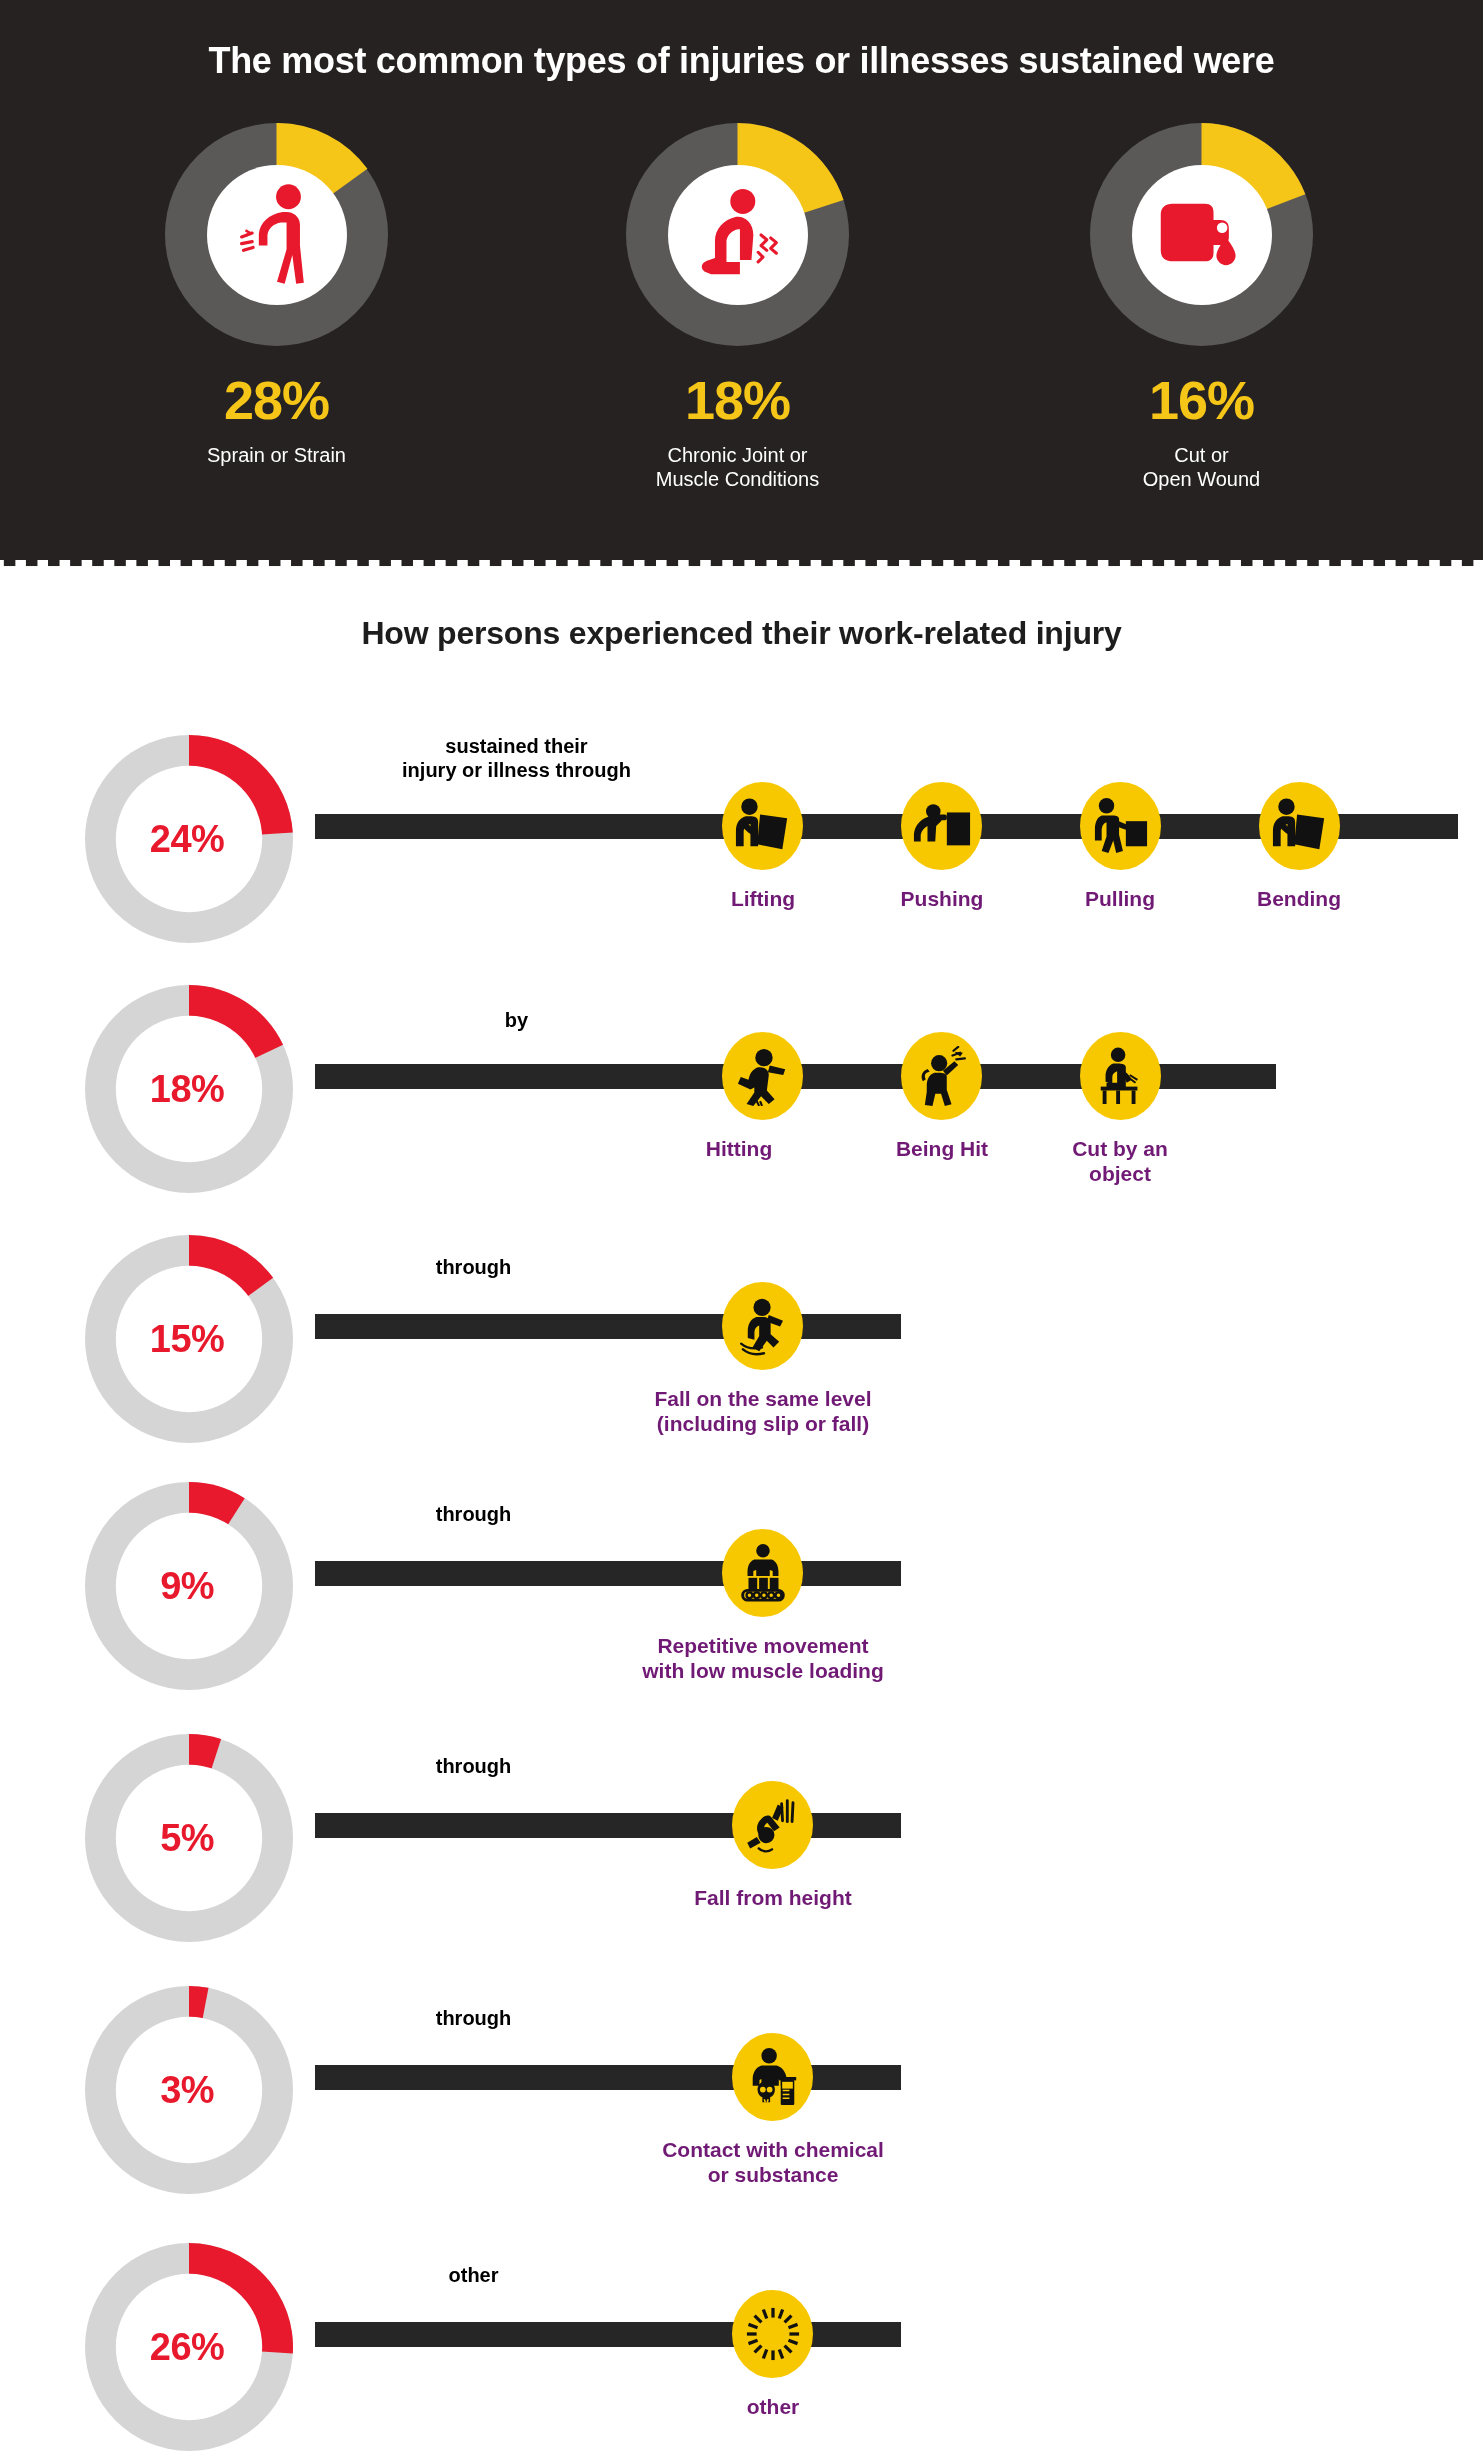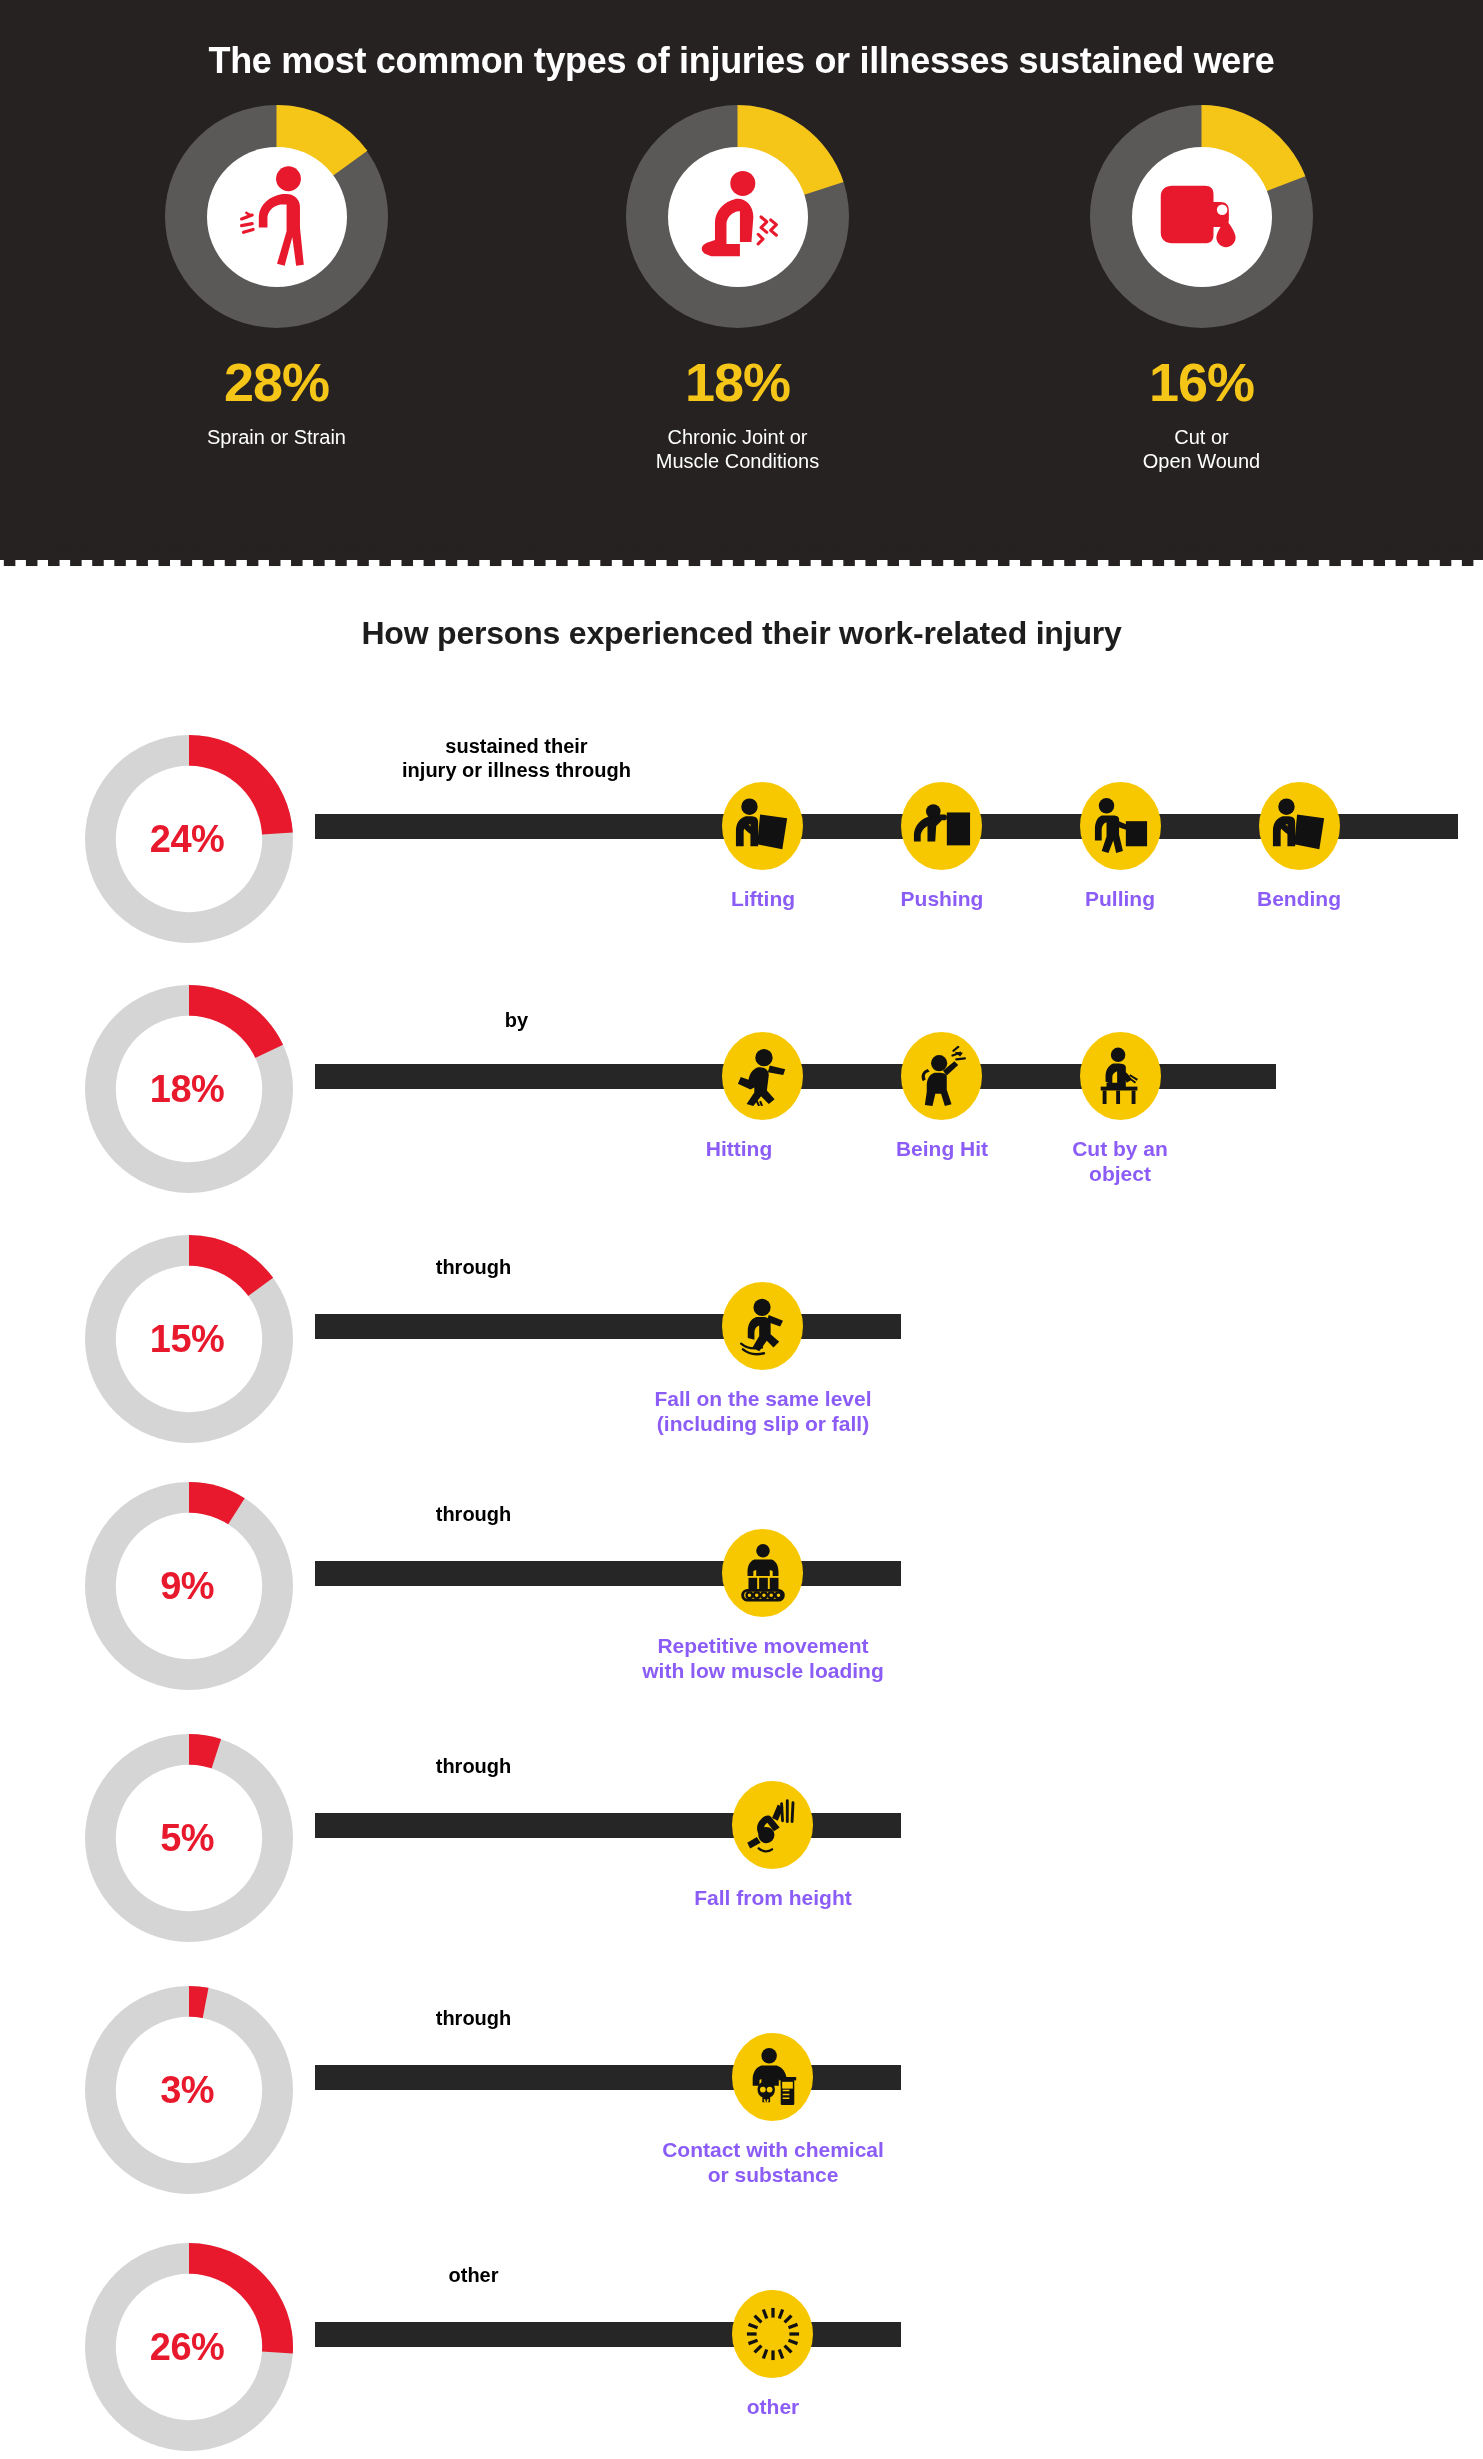--- a/index.html
+++ b/index.html
@@ -22,21 +22,21 @@
     position:absolute; left:0; top:40px; width:1483px;
     text-align:center;
     color:#ffffff;
     font-size:36px;
     font-weight:bold;
     letter-spacing:-0.3px;
     font-family:"Liberation Sans", sans-serif;
   }
 
   .donut-row{
-    position:absolute; left:0; top:105px; width:1483px; height:403px;
+    position:absolute; left:0; top:123px; width:1483px; height:403px;
   }
   .donut-cell{
     position:absolute; top:0; width:423px; text-align:center;
   }
   .donut-cell.c0{ left:65px; }
   .donut-cell.c1{ left:526px; }
   .donut-cell.c2{ left:990px; }
 
   .donut-wrap{
     position:relative; width:223px; height:223px; margin:0 auto;
@@ -119,21 +119,21 @@
     position:absolute;
     width:81px; height:88px;
     border-radius:50%;
     background:#f7c800;
     display:flex; align-items:center; justify-content:center;
   }
   .node svg{ display:block; }
 
   .node-label{
     position:absolute;
-    color:#8b5cf6;
+    color:#701a75;
     font-size:21px;
     font-weight:bold;
     line-height:1.18;
     text-align:center;
     white-space:pre-line;
   }
 </style>
 </head>
 <body>
 

